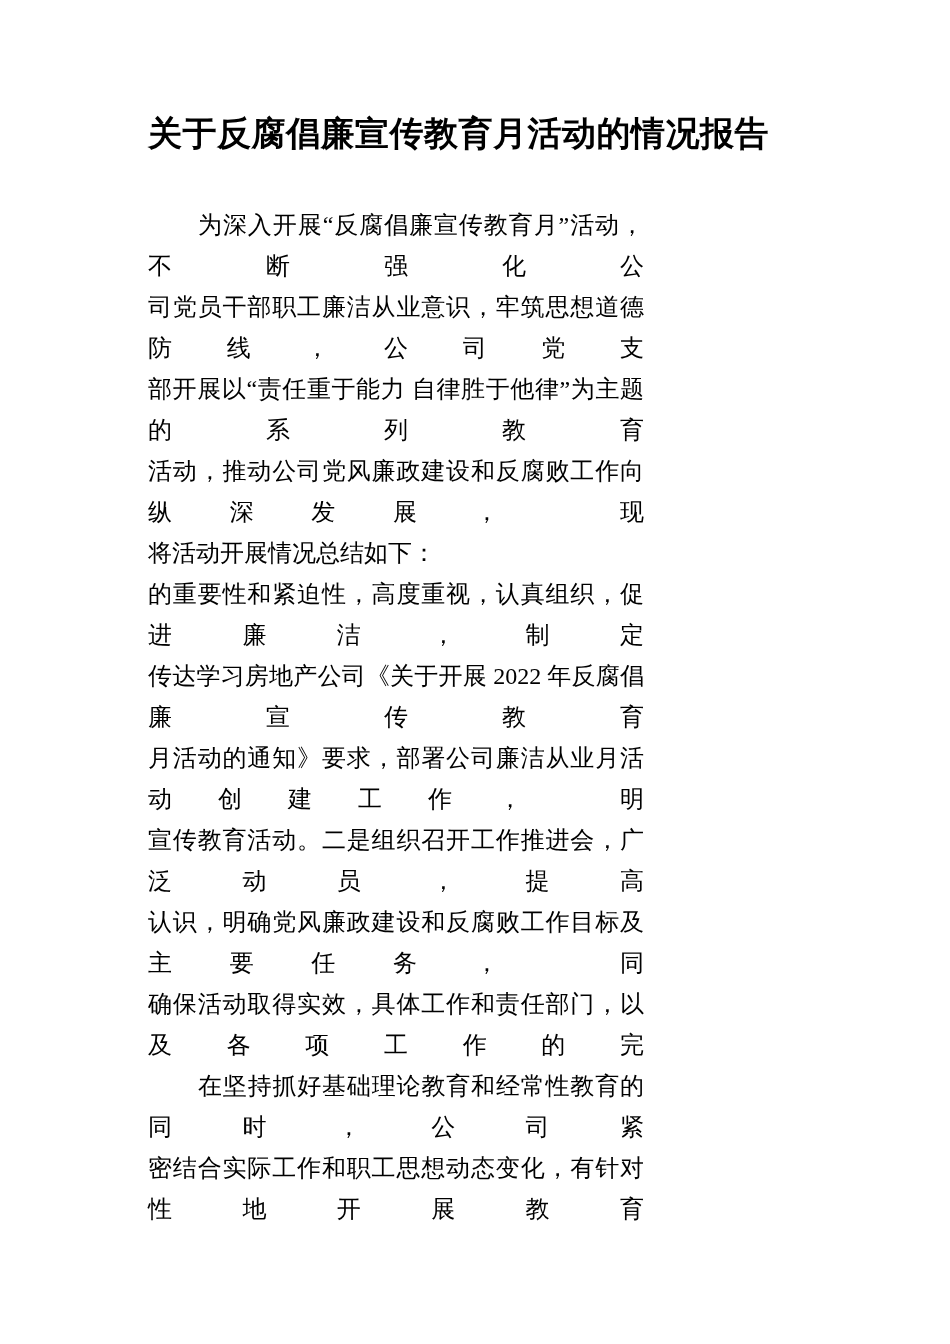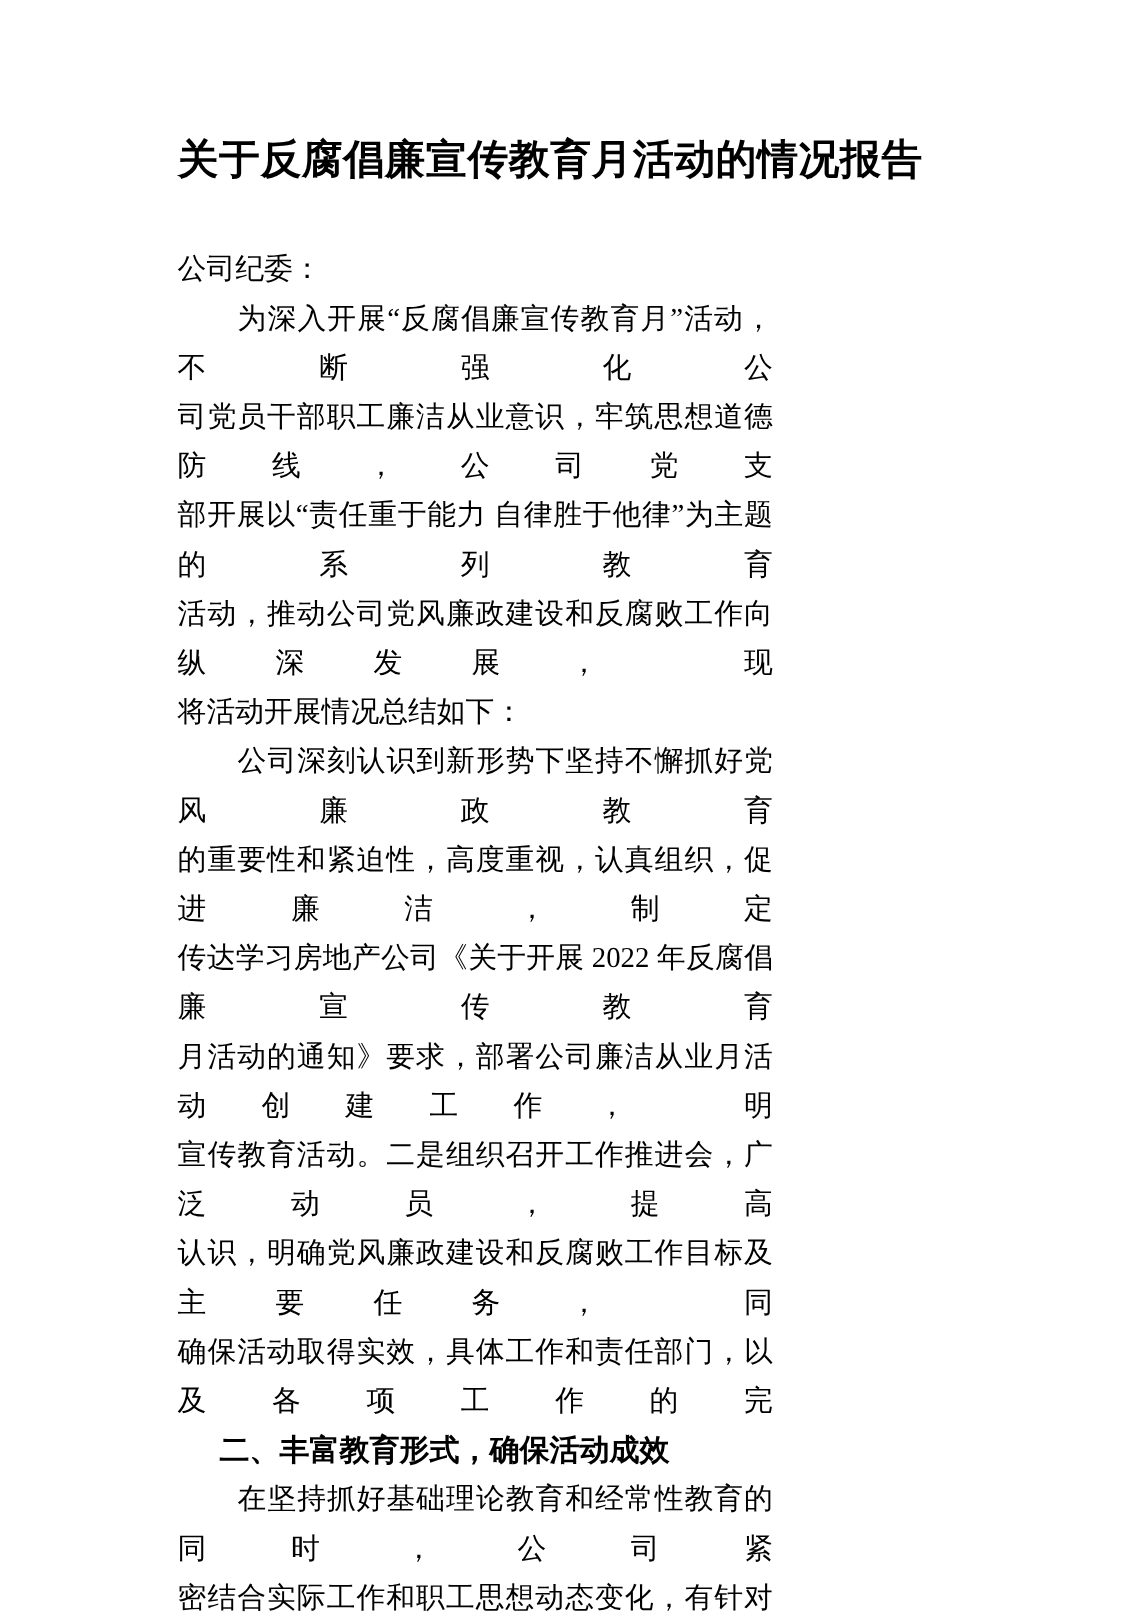--- a/index.html
+++ b/index.html
@@ -60,38 +60,35 @@
     padding-left: 35px;
     white-space: nowrap;
   }
 </style>
 </head>
 <body>
 
 <div class="page">
   <h1 class="doc-title">关于反腐倡廉宣传教育月活动的情况报告</h1>
 
-  <div class="salutation">公司纪委：</div>
 
   <div id="doc-body">
       <div class="para">
         <div class="line first">为深入开展“反腐倡廉宣传教育月”活动，不断强化公</div>
         <div class="line">司党员干部职工廉洁从业意识，牢筑思想道德防线，公司党支</div>
         <div class="line">部开展以“责任重于能力 自律胜于他律”为主题的系列教育</div>
         <div class="line">活动，推动公司党风廉政建设和反腐败工作向纵深发展， 现</div>
         <div class="line last">将活动开展情况总结如下：</div>
       </div>
       <div class="para">
-        <div class="line first">公司深刻认识到新形势下坚持不懈抓好党风廉政教育</div>
         <div class="line">的重要性和紧迫性，高度重视，认真组织，促进廉洁，制定</div>
         <div class="line">传达学习房地产公司《关于开展 2022 年反腐倡廉宣传教育</div>
         <div class="line">月活动的通知》要求，部署公司廉洁从业月活动创建工作， 明</div>
         <div class="line">宣传教育活动。二是组织召开工作推进会，广泛动员，提高</div>
         <div class="line">认识，明确党风廉政建设和反腐败工作目标及主要任务， 同</div>
         <div class="line">确保活动取得实效，具体工作和责任部门，以及各项工作的完</div>
       </div>
-      <div class="heading">二、丰富教育形式，确保活动成效</div>
       <div class="para">
         <div class="line first">在坚持抓好基础理论教育和经常性教育的同时，公司紧</div>
         <div class="line">密结合实际工作和职工思想动态变化，有针对性地开展教育</div>
       </div>
     </div>
 </div>
 
 </body></html>

